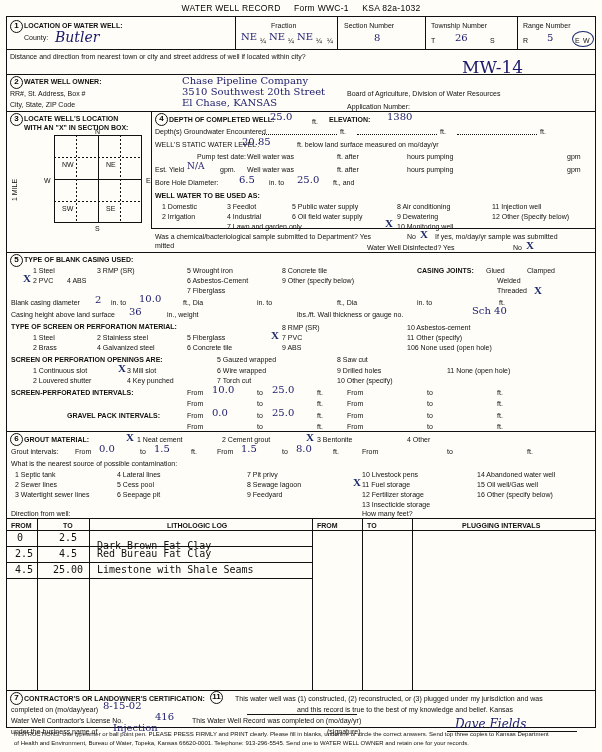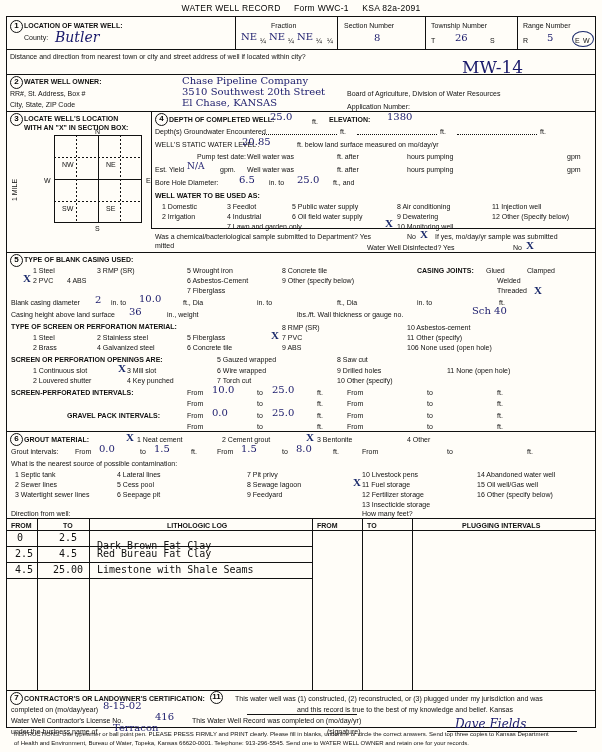--- a/index.html
+++ b/index.html
@@ -22,21 +22,21 @@
 </head>
 <body>
 
 <div id="page">
 
   <div class="hdr" style="top:3px;">
     <span>WATER WELL RECORD</span>
     &nbsp;&nbsp;&nbsp;
     <span>Form WWC-1</span>
     &nbsp;&nbsp;&nbsp;
-    <span>KSA 82a-2091</span>
+    <span>KSA 82a-1032</span>
   </div>
 
   <div class="form">
 
     <div class="num" style="left:3px;top:3px;">1</div>
     <div class="lbl b" style="left:17px;top:4px;">LOCATION OF WATER WELL:</div>
 
     <div class="line" style="left:228px;top:0px;width:1px;height:32px;"></div>
     <div class="line" style="left:330px;top:0px;width:1px;height:32px;"></div>
     <div class="line" style="left:418px;top:0px;width:1px;height:32px;"></div>
@@ -368,21 +368,21 @@
     <div class="num" style="left:3px;top:675px;">7</div>
     <div class="lbl b" style="left:17px;top:677px;">CONTRACTOR'S OR LANDOWNER'S CERTIFICATION:</div>
     <div class="lbl" style="left:228px;top:677px;">This water well was (1) constructed, (2) reconstructed, or (3) plugged under my jurisdiction and was</div>
     <div class="lbl" style="left:4px;top:688px;">completed on (mo/day/year)</div>
     <div class="hand" style="left:96px;top:683px;">8-15-02</div>
     <div class="lbl" style="left:290px;top:688px;">and this record is true to the best of my knowledge and belief. Kansas</div>
     <div class="lbl" style="left:4px;top:699px;">Water Well Contractor's License No.</div>
     <div class="hand" style="left:148px;top:694px;">416</div>
     <div class="lbl" style="left:185px;top:699px;">This Water Well Record was completed on (mo/day/yr)</div>
     <div class="lbl" style="left:4px;top:710px;">under the business name of</div>
-    <div class="hand" style="left:106px;top:705px;">Terracon</div>
+    <div class="hand" style="left:106px;top:705px;">Injection</div>
     <div class="lbl" style="left:320px;top:710px;">(signature)</div>
     <div class="hand ital" style="left:448px;top:700px;font-size:12px;">Dave Fields</div>
     <div class="num" style="left:203px;top:674px;">11</div>
     <div class="line" style="left:240px;top:697px;width:110px;height:1px;"></div>
     <div class="line" style="left:440px;top:714px;width:130px;height:1px;"></div>
   </div>
 
   <div class="foot" style="left:14px;top:730px;width:578px;">INSTRUCTIONS: Use typewriter or ball point pen. PLEASE PRESS FIRMLY and PRINT clearly. Please fill in blanks, underline or circle the correct answers. Send top three copies to Kansas Department</div>
   <div class="foot" style="left:14px;top:739px;width:578px;">of Health and Environment, Bureau of Water, Topeka, Kansas 66620-0001. Telephone: 913-296-5545. Send one to WATER WELL OWNER and retain one for your records.</div>
 

